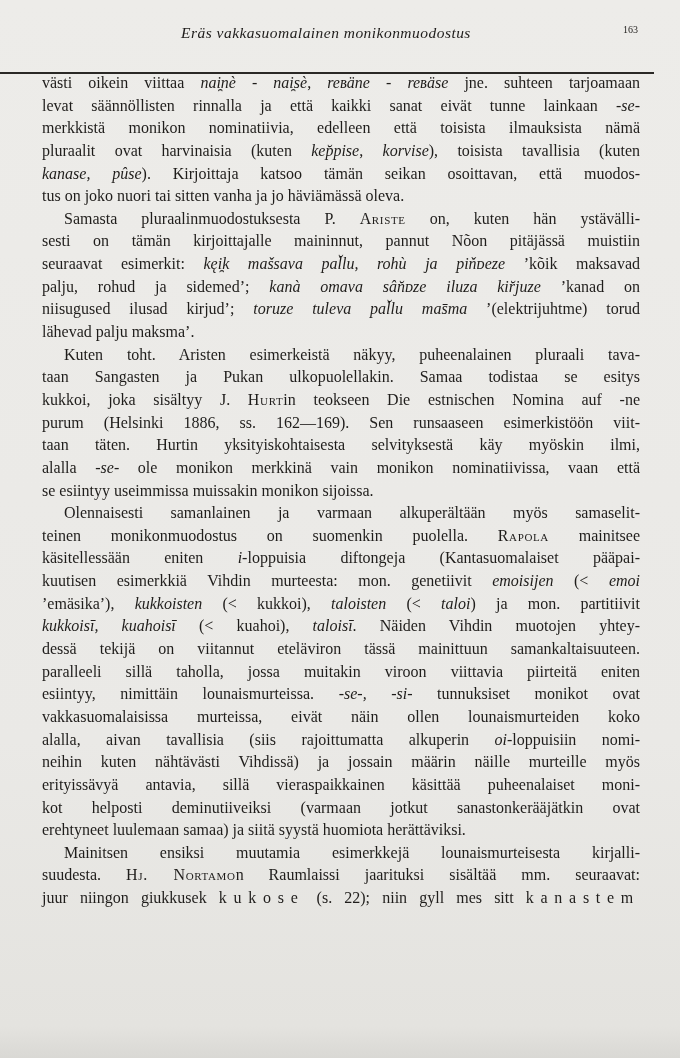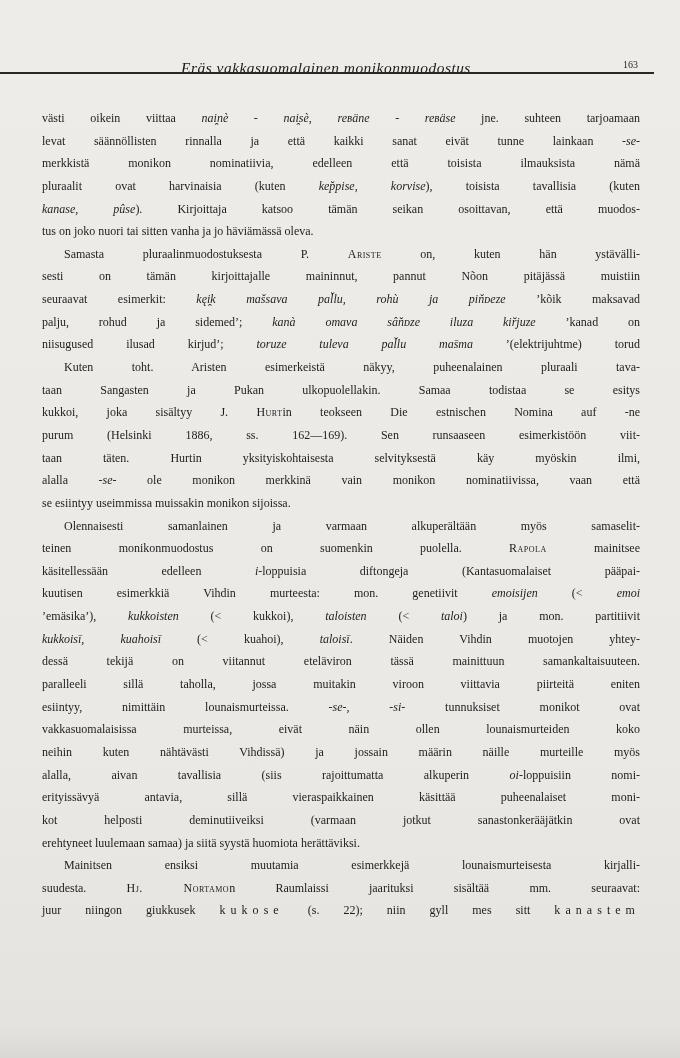--- a/index.html
+++ b/index.html
@@ -13,21 +13,21 @@
     overflow: hidden;
     font-family: "Liberation Serif", "DejaVu Serif", serif;
     color: #1f1d1b;
   }
   .page {
     position: relative;
     width: 680px;
     height: 1058px;
     background: linear-gradient(180deg, #edecE9 0%, #eae9e6 70%, #e4e3df 97%, #d9d8d4 100%);
     box-sizing: border-box;
-    padding: 59px 40px 0 42px;
+    padding: 24px 40px 0 42px;
   }
   .header {
     position: relative;
     height: 22px;
     font-size: 15.5px;
   }
   .title {
     display: block;
     text-align: center;
     font-style: italic;
@@ -44,21 +44,21 @@
   .rule {
     position: absolute;
     left: 0;
     top: 72px;
     width: 654px;
     height: 1.6px;
     background: #2a2825;
   }
   .bodytext {
     margin-top: 26px;
-    font-size: 12px;
+    font-size: 16px;
     line-height: 22.65px;
   }
   .line {
     text-align: justify;
     text-align-last: justify;
     height: 22.65px;
     overflow: visible;
   }
   .line.end {
     text-align-last: left;
@@ -85,39 +85,40 @@
       <div class="line"><span class="r-n">levat säännöllisten rinnalla ja että kaikki sanat eivät tunne lainkaan </span><span class="r-i">-se-</span></div>
       <div class="line"><span class="r-n">merkkistä monikon nominatiivia, edelleen että toisista ilmauksista nämä</span></div>
       <div class="line"><span class="r-n">pluraalit ovat harvinaisia (kuten </span><span class="r-i">kep̆pise</span><span class="r-n">, </span><span class="r-i">korvise</span><span class="r-n">), toisista tavallisia (kuten</span></div>
       <div class="line"><span class="r-i">kanase, pûse</span><span class="r-n">). Kirjoittaja katsoo tämän seikan osoittavan, että muodos-</span></div>
       <div class="line end"><span class="r-n">tus on joko nuori tai sitten vanha ja jo häviämässä oleva.</span></div>
       <div class="line ind"><span class="r-n">Samasta pluraalinmuodostuksesta P. </span><span class="r-sc">Ariste</span><span class="r-n"> on, kuten hän ystävälli-</span></div>
       <div class="line"><span class="r-n">sesti on tämän kirjoittajalle maininnut, pannut Nõon pitäjässä muistiin</span></div>
       <div class="line"><span class="r-n">seuraavat esimerkit: </span><span class="r-i">kęi̯k mašsava pal̆lu, rohù ja piňᴅeze</span><span class="r-n"> ’kõik maksavad</span></div>
       <div class="line"><span class="r-n">palju, rohud ja sidemed’; </span><span class="r-i">kanà omava sân̆ᴅze iluza kir̆juze</span><span class="r-n"> ’kanad on</span></div>
       <div class="line"><span class="r-n">niisugused ilusad kirjud’; </span><span class="r-i">toruze tuleva pal̆lu mas̄ma</span><span class="r-n"> ’(elektrijuhtme) torud</span></div>
+      <div class="line end"><span class="r-n">lähevad palju maksma’.</span></div>
       <div class="line ind"><span class="r-n">Kuten toht. Aristen esimerkeistä näkyy, puheenalainen pluraali tava-</span></div>
       <div class="line"><span class="r-n">taan Sangasten ja Pukan ulkopuolellakin. Samaa todistaa se esitys</span></div>
       <div class="line"><span class="r-n">kukkoi, joka sisältyy J. </span><span class="r-sc">Hurt</span><span class="r-n">in teokseen Die estnischen Nomina auf -ne</span></div>
       <div class="line"><span class="r-n">purum (Helsinki 1886, ss. 162—169). Sen runsaaseen esimerkistöön viit-</span></div>
       <div class="line"><span class="r-n">taan täten. Hurtin yksityiskohtaisesta selvityksestä käy myöskin ilmi,</span></div>
       <div class="line"><span class="r-n">alalla </span><span class="r-i">-se-</span><span class="r-n"> ole monikon merkkinä vain monikon nominatiivissa, vaan että</span></div>
       <div class="line end"><span class="r-n">se esiintyy useimmissa muissakin monikon sijoissa.</span></div>
       <div class="line ind"><span class="r-n">Olennaisesti samanlainen ja varmaan alkuperältään myös samaselit-</span></div>
       <div class="line"><span class="r-n">teinen monikonmuodostus on suomenkin puolella. </span><span class="r-sc">Rapola</span><span class="r-n"> mainitsee</span></div>
-      <div class="line"><span class="r-n">käsitellessään edelleen </span><span class="r-i">i</span><span class="r-n">-loppuisia diftongeja (Kantasuomalaiset pääpai-</span></div>
+      <div class="line"><span class="r-n">käsitellessään eniten </span><span class="r-i">i</span><span class="r-n">-loppuisia diftongeja (Kantasuomalaiset pääpai-</span></div>
       <div class="line"><span class="r-n">kuutisen esimerkkiä Vihdin murteesta: mon. genetiivit </span><span class="r-i">emoisijen</span><span class="r-n"> (&lt; </span><span class="r-i">emoi</span></div>
       <div class="line"><span class="r-n">’emäsika’), </span><span class="r-i">kukkoisten</span><span class="r-n"> (&lt; kukkoi), </span><span class="r-i">taloisten</span><span class="r-n"> (&lt; </span><span class="r-i">taloi</span><span class="r-n">) ja mon. partitiivit</span></div>
       <div class="line"><span class="r-i">kukkoisī, kuahoisī</span><span class="r-n"> (&lt; kuahoi), </span><span class="r-i">taloisī</span><span class="r-n">. Näiden Vihdin muotojen yhtey-</span></div>
       <div class="line"><span class="r-n">dessä tekijä on viitannut eteläviron tässä mainittuun samankaltaisuuteen.</span></div>
       <div class="line"><span class="r-n">paralleeli sillä taholla, jossa muitakin viroon viittavia piirteitä eniten</span></div>
       <div class="line"><span class="r-n">esiintyy, nimittäin lounaismurteissa. </span><span class="r-i">-se-, -si-</span><span class="r-n"> tunnuksiset monikot ovat</span></div>
       <div class="line"><span class="r-n">vakkasuomalaisissa murteissa, eivät näin ollen lounaismurteiden koko</span></div>
+      <div class="line"><span class="r-n">alalla, aivan tavallisia (siis rajoittumatta alkuperin </span><span class="r-i">oi</span><span class="r-n">-loppuisiin nomi-</span></div>
       <div class="line"><span class="r-n">neihin kuten nähtävästi Vihdissä) ja jossain määrin näille murteille myös</span></div>
-      <div class="line"><span class="r-n">alalla, aivan tavallisia (siis rajoittumatta alkuperin </span><span class="r-i">oi</span><span class="r-n">-loppuisiin nomi-</span></div>
       <div class="line"><span class="r-n">erityissävyä antavia, sillä vieraspaikkainen käsittää puheenalaiset moni-</span></div>
       <div class="line"><span class="r-n">kot helposti deminutiiveiksi (varmaan jotkut sanastonkerääjätkin ovat</span></div>
       <div class="line end"><span class="r-n">erehtyneet luulemaan samaa) ja siitä syystä huomiota herättäviksi.</span></div>
       <div class="line ind"><span class="r-n">Mainitsen ensiksi muutamia esimerkkejä lounaismurteisesta kirjalli-</span></div>
       <div class="line"><span class="r-n">suudesta. </span><span class="r-sc">Hj. Nortamo</span><span class="r-n">n Raumlaissi jaarituksi sisältää mm. seuraavat:</span></div>
       <div class="line"><span class="r-n">juur niingon giukkusek </span><span class="r-sp">kukose</span><span class="r-n"> (s. 22); niin gyll mes sitt </span><span class="r-sp">kanastem</span></div>
     </div>
 </div>
 
 </body></html>

